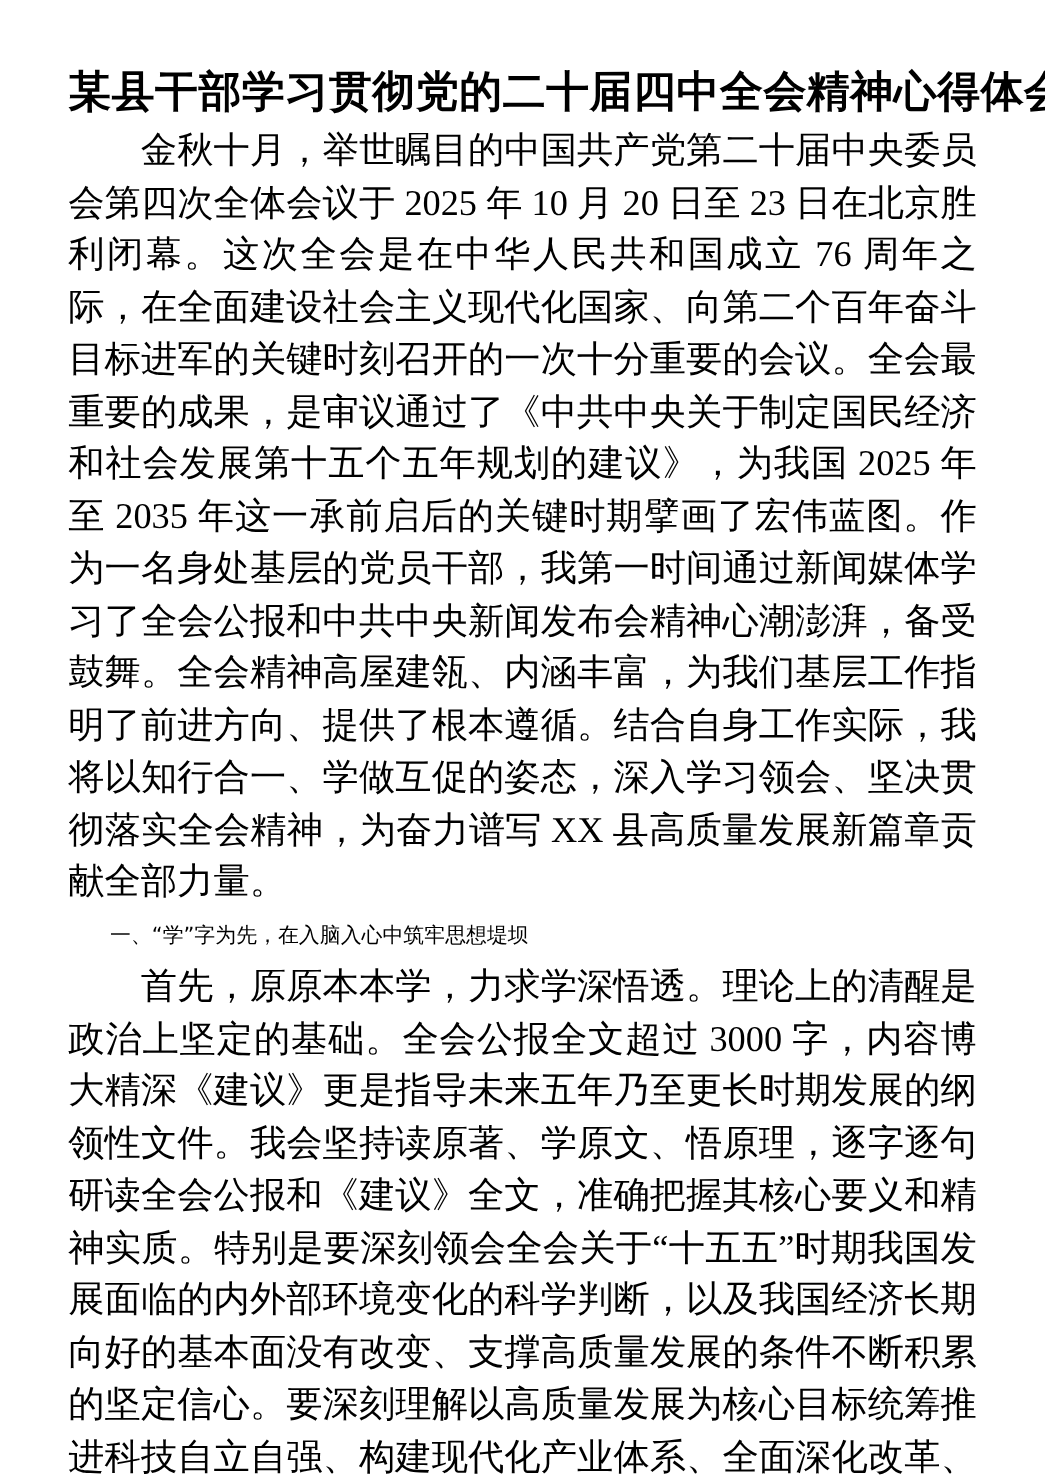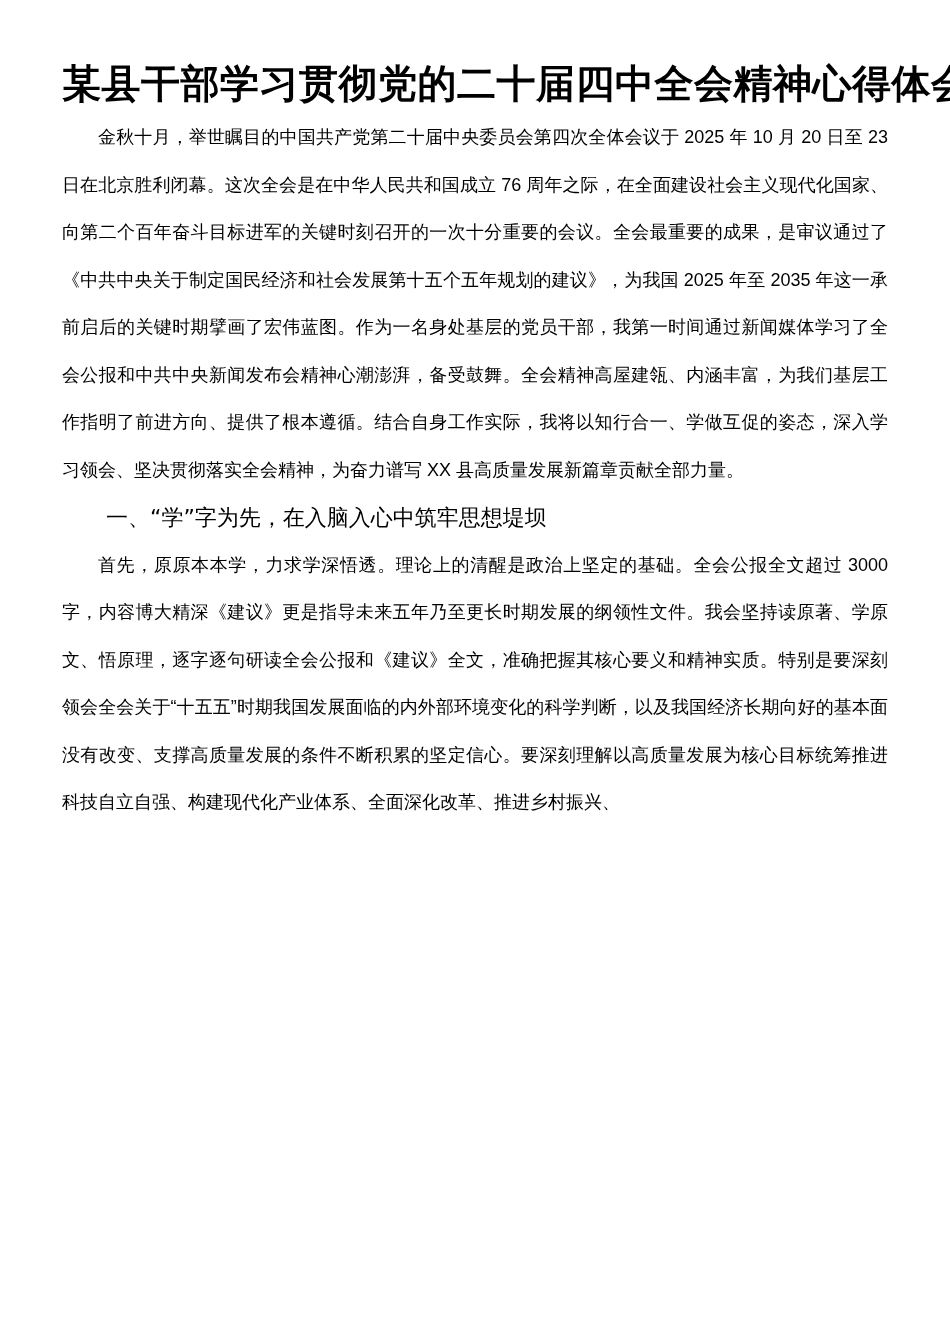--- a/index.html
+++ b/index.html
@@ -41,36 +41,36 @@
     letter-spacing: 0.5px;
     margin: 0;
     padding-top: 56px;
     padding-bottom: 2px;
     white-space: nowrap;
     font-family: "DejaVu Sans", "Liberation Sans", sans-serif;
   }
 
   
   .para {
-    font-size: 18px;
+    font-size: 33px;
     line-height: 47.5px;
     text-align: justify;
     text-align-last: left;
     text-justify: inter-ideograph;
     margin: 0;
     text-indent: 2em;
     font-weight: 400;
-    font-family: Liberation Sans, sans-serif;
+    font-family: Liberation Serif, serif;
     word-break: break-all;
     letter-spacing: 0px;
   }
 
   
   .section-heading {
-    font-size: 22px;
+    font-size: 19px;
     line-height: 47.5px;
     text-align: left;
     margin: 0;
     text-indent: 2em;
     font-weight: 400;
     font-family: "DejaVu Sans", "Liberation Sans", sans-serif;
     letter-spacing: 0px;
   }
 </style>
 </head>

